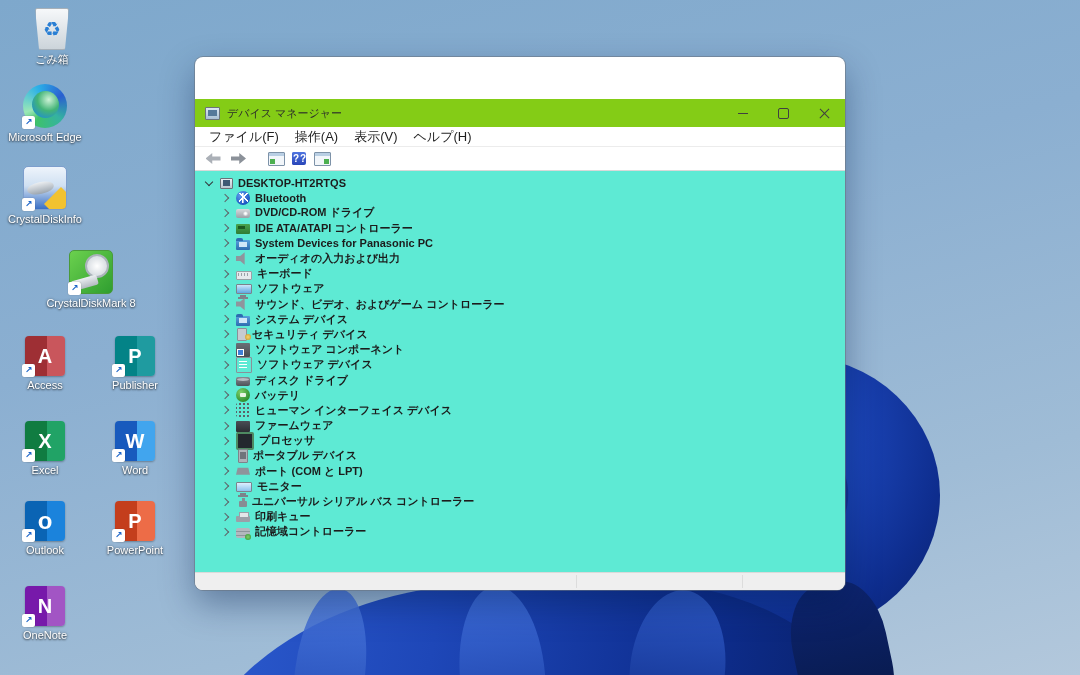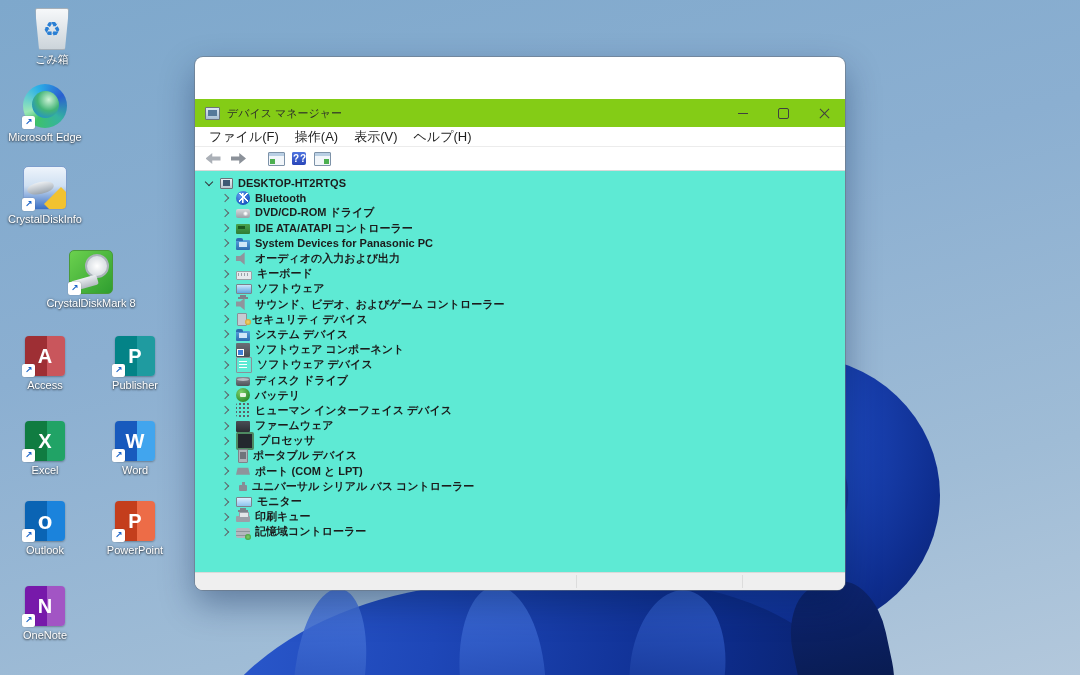--- a/index.html
+++ b/index.html
@@ -366,34 +366,34 @@
         <span class="chevbox">
           <span class="chev"></span>
         </span>
         <span class="ti ti-sound"></span>
         <span class="tlabel">サウンド、ビデオ、およびゲーム コントローラー</span>
       </div>
       <div class="trow">
         <span class="chevbox">
           <span class="chev"></span>
         </span>
+        <span class="ti ti-sysdev"></span>
+        <span class="tlabel">システム デバイス</span>
+      </div>
+      <div class="trow">
+        <span class="chevbox">
+          <span class="chev"></span>
+        </span>
         <span class="ti ti-security"></span>
         <span class="tlabel">セキュリティ デバイス</span>
       </div>
       <div class="trow">
         <span class="chevbox">
           <span class="chev"></span>
         </span>
-        <span class="ti ti-sysdev"></span>
-        <span class="tlabel">システム デバイス</span>
-      </div>
-      <div class="trow">
-        <span class="chevbox">
-          <span class="chev"></span>
-        </span>
         <span class="ti ti-swcomp"></span>
         <span class="tlabel">ソフトウェア コンポーネント</span>
       </div>
       <div class="trow">
         <span class="chevbox">
           <span class="chev"></span>
         </span>
         <span class="ti ti-swdev"></span>
         <span class="tlabel">ソフトウェア デバイス</span>
       </div>
@@ -443,29 +443,29 @@
         <span class="chevbox">
           <span class="chev"></span>
         </span>
         <span class="ti ti-port"></span>
         <span class="tlabel">ポート (COM と LPT)</span>
       </div>
       <div class="trow">
         <span class="chevbox">
           <span class="chev"></span>
         </span>
+        <span class="ti ti-monitor"></span>
+        <span class="tlabel">モニター</span>
+      </div>
+      <div class="trow">
+        <span class="chevbox">
+          <span class="chev"></span>
+        </span>
         <span class="ti ti-usb"></span>
         <span class="tlabel">ユニバーサル シリアル バス コントローラー</span>
-      </div>
-      <div class="trow">
-        <span class="chevbox">
-          <span class="chev"></span>
-        </span>
-        <span class="ti ti-monitor"></span>
-        <span class="tlabel">モニター</span>
       </div>
       <div class="trow">
         <span class="chevbox">
           <span class="chev"></span>
         </span>
         <span class="ti ti-print"></span>
         <span class="tlabel">印刷キュー</span>
       </div>
       <div class="trow">
         <span class="chevbox">

